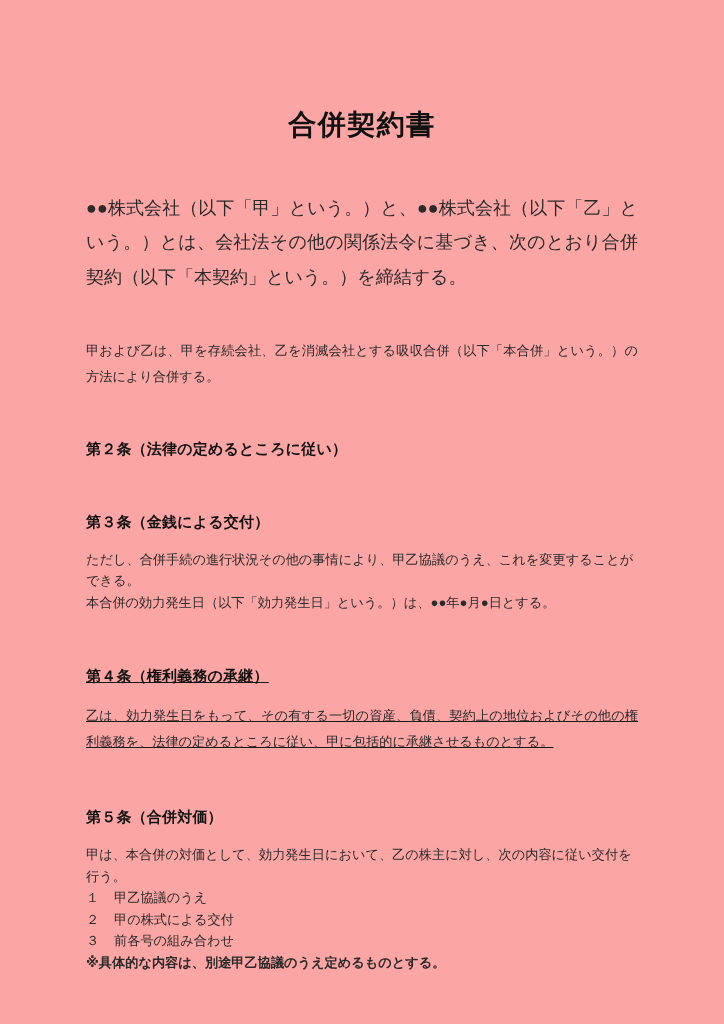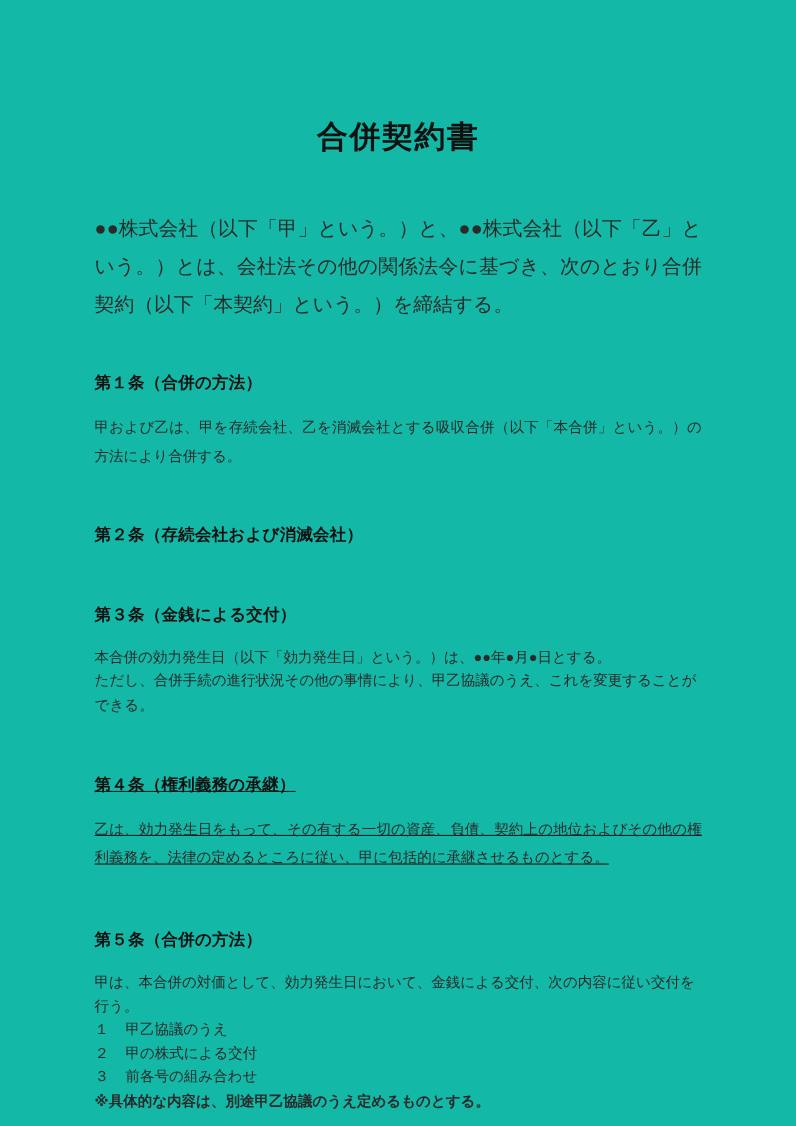--- a/index.html
+++ b/index.html
@@ -13,21 +13,21 @@
     font-family: "Liberation Sans", "DejaVu Sans", sans-serif;
     color: #1a1a1a;
     -webkit-font-smoothing: antialiased;
   }
 
   .page {
     position: relative;
     width: 724px;
     height: 1024px;
     margin: 0 auto;
-    background: #14b8a6;
+    background: #fca5a5;
     box-sizing: border-box;
     overflow: hidden;
   }
 
   .doc-body {
     position: absolute;
     left: 86px;
     top: 0;
     width: 552px;
   }
@@ -136,45 +136,44 @@
 <body>
 
 <div class="page">
   <div class="doc-body">
 
     <h1 class="doc-title">合併契約書</h1>
 
     <p class="preamble">●●株式会社（以下「甲」という。）と、●●株式会社（以下「乙」という。）とは、会社法その他の関係法令に基づき、次のとおり合併契約（以下「本契約」という。）を締結する。</p>
 
     <section class="article art-1">
-      <h2 class="article-heading">第１条（合併の方法）</h2>
       <p class="article-body">甲および乙は、甲を存続会社、乙を消滅会社とする吸収合併（以下「本合併」という。）の方法により合併する。</p>
     </section>
 
     <section class="article art-2">
-      <h2 class="article-heading">第２条（存続会社および消滅会社）</h2>
+      <h2 class="article-heading">第２条（法律の定めるところに従い）</h2>
     </section>
 
     <section class="article art-3">
       <h2 class="article-heading">第３条（金銭による交付）</h2>
       <div class="article-body-block">
+        <p class="intro-line">ただし、合併手続の進行状況その他の事情により、甲乙協議のうえ、これを変更することができる。</p>
         <p class="intro-line">本合併の効力発生日（以下「効力発生日」という。）は、●●年●月●日とする。</p>
-        <p class="intro-line">ただし、合併手続の進行状況その他の事情により、甲乙協議のうえ、これを変更することができる。</p>
       </div>
     </section>
 
     <section class="article art-4">
       <h2 class="article-heading">第４条（権利義務の承継）</h2>
       <p class="article-body">乙は、効力発生日をもって、その有する一切の資産、負債、契約上の地位およびその他の権利義務を、法律の定めるところに従い、甲に包括的に承継させるものとする。</p>
     </section>
 
     <section class="article art-5">
-      <h2 class="article-heading">第５条（合併の方法）</h2>
+      <h2 class="article-heading">第５条（合併対価）</h2>
       <div class="article-body-block">
-        <p class="intro-line">甲は、本合併の対価として、効力発生日において、金銭による交付、次の内容に従い交付を行う。</p>
+        <p class="intro-line">甲は、本合併の対価として、効力発生日において、乙の株主に対し、次の内容に従い交付を行う。</p>
         <ul class="numbered-list">
           <li>
             <span class="li-num">１</span>
             <span class="li-text">甲乙協議のうえ</span>
           </li>
           <li>
             <span class="li-num">２</span>
             <span class="li-text">甲の株式による交付</span>
           </li>
           <li>

